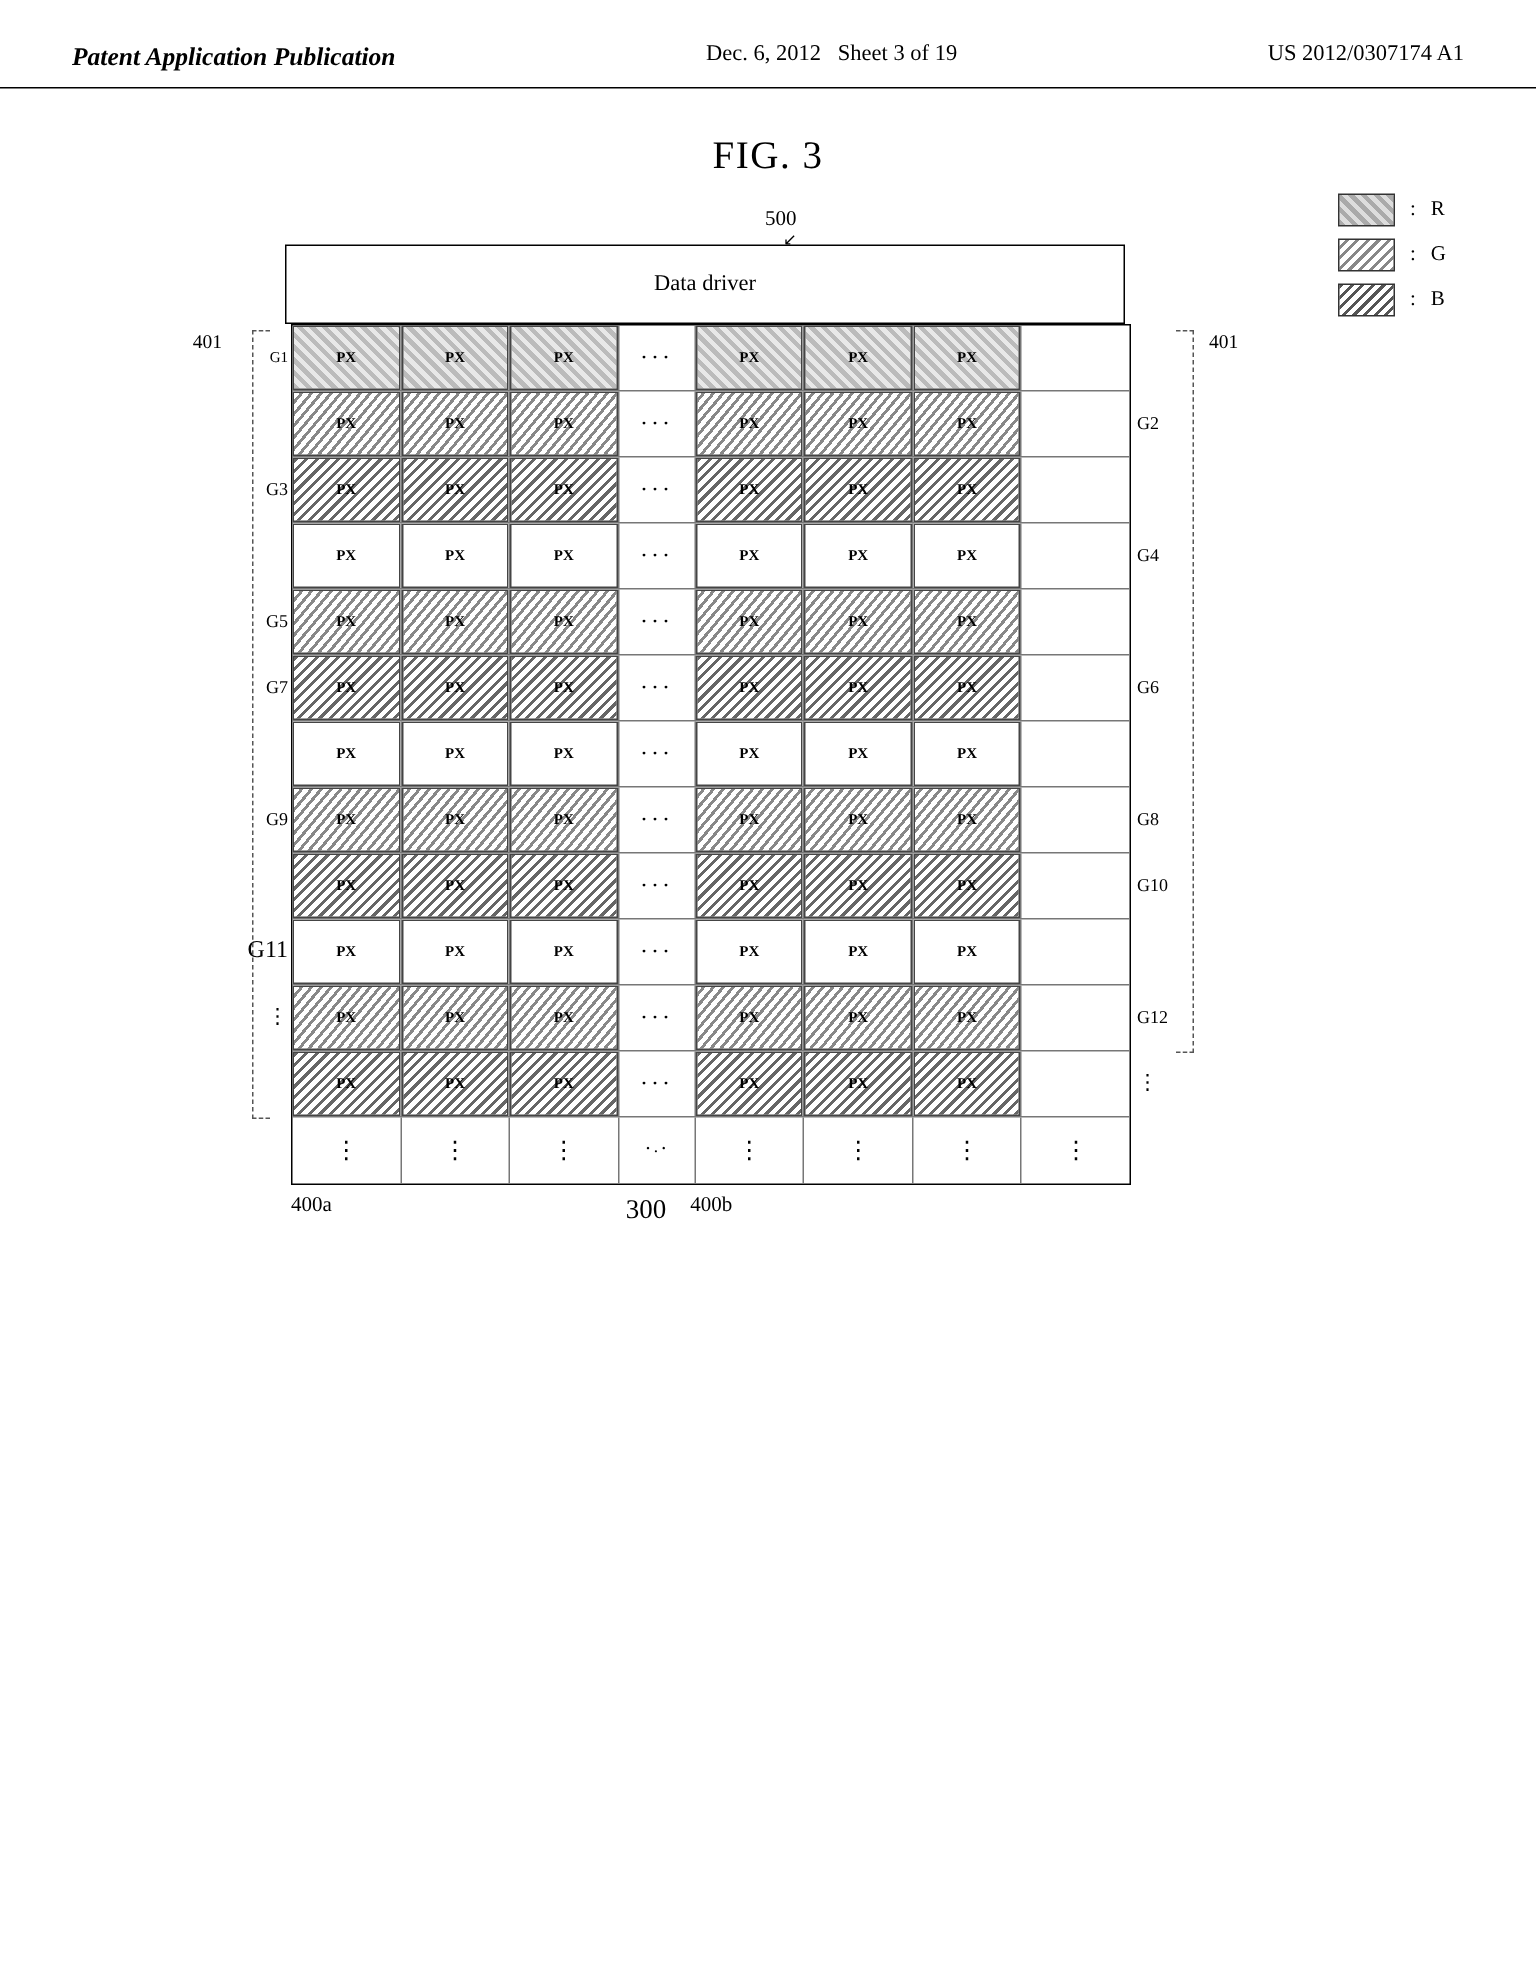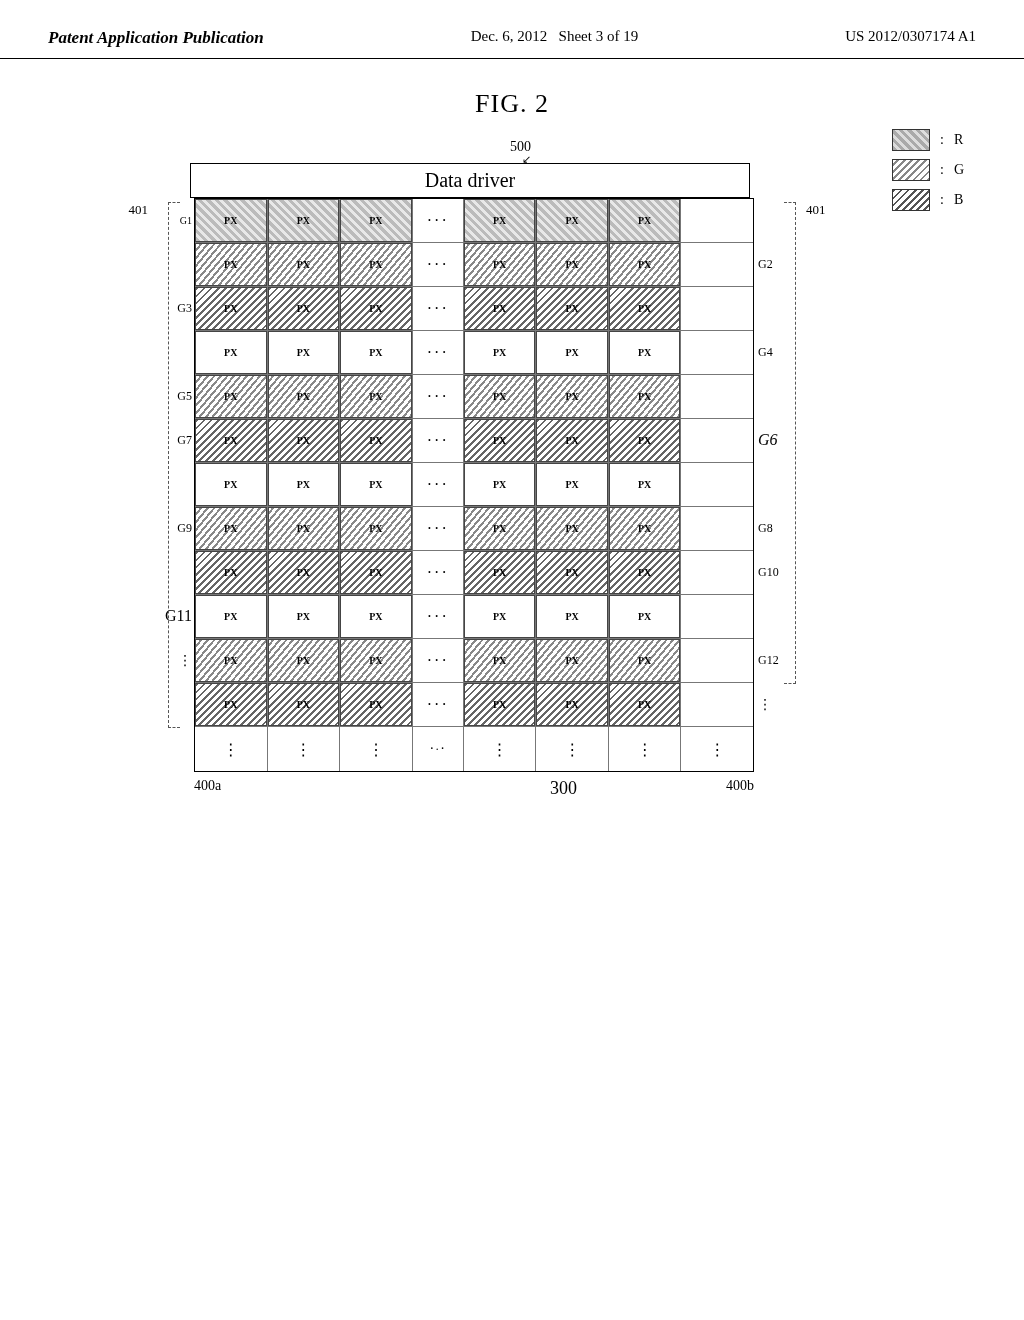--- a/index.html
+++ b/index.html
@@ -94,22 +94,22 @@
     .diagram-container {
       position: relative;
       margin-top: 10px;
       margin-left: 60px;
     }
 
     
     .data-driver-box {
       border: 1.5px solid #000;
       text-align: center;
-      font-size: 20px;
-      padding: 5px 0;
+      font-size: 15px;
+      padding: 17px 0;
       margin-left: 70px;
       width: 560px;
     }
 
     
     .col-headers {
       display: flex;
       margin-left: 70px;
       width: 560px;
       margin-top: 2px;
@@ -227,21 +227,21 @@
   <div class="header-left">Patent Application Publication</div>
   <div class="header-center">
     <span>Dec. 6, 2012</span>&nbsp;&nbsp;
     <span>Sheet 3 of 19</span>
   </div>
   <div class="header-right">US 2012/0307174 A1</div>
 </div>
 
 <div class="main">
 
-  <div class="fig-title">FIG. 2</div>
+  <div class="fig-title">FIG. 3</div>
 
   <div class="legend">
     <div class="legend-item">
       <div class="legend-box legend-box-r"></div>
       <span>:</span>
       <span>R</span>
     </div>
     <div class="legend-item">
       <div class="legend-box legend-box-g"></div>
       <span>:</span>
@@ -730,39 +730,39 @@
       </div>
 
       <div style="display:flex; flex-direction:column; width:50px; padding-left:4px; position:relative;">
 
         <div style="position:absolute; right:8px; top:4px; bottom:88px; width:12px; border-right:1.5px dashed #555; border-top:1.5px dashed #555; border-bottom:1.5px dashed #555;"></div>
         <div style="height:44px;"></div>
         <div style="height:44px; display:flex; align-items:center; font-size:12px;">G2</div>
         <div style="height:44px;"></div>
         <div style="height:44px; display:flex; align-items:center; font-size:12px;">G4</div>
         <div style="height:44px;"></div>
-        <div style="height:44px; display:flex; align-items:center; font-size:16px;font-style:italic;">G6</div>
+        <div style="height:44px; display:flex; align-items:center; font-size:12px;">G6</div>
         <div style="height:44px;"></div>
         <div style="height:44px; display:flex; align-items:center; font-size:12px;">G8</div>
         <div style="height:44px; display:flex; align-items:center; font-size:12px;">G10</div>
         <div style="height:44px;"></div>
         <div style="height:44px; display:flex; align-items:center; font-size:12px;">G12</div>
         <div style="height:44px; display:flex; align-items:center; font-size:14px;">⋮</div>
       </div>
 
       <div style="display:flex; flex-direction:column; align-items:flex-start; width:30px; padding-left:2px; justify-content:flex-start;">
         <span style="font-size:13px; margin-top:4px;">401</span>
       </div>
 
     </div>
 
     <div style="display:flex; margin-left:0px; margin-top:6px; width:100%; position:relative;">
       <div style="width:30px;"></div>
       <div style="width:44px;"></div>
-      <div style="width:560px; display:flex; justify-content:space-between; align-items:flex-start;gap:16px;">
+      <div style="width:560px; display:flex; align-items:flex-start;gap:16px;">
         <span style="font-size:14px;">400a</span>
         <span style="font-size:18px; margin-left: 180px;">300</span>
         <span style="font-size:14px;">400b</span>
       </div>
     </div>
 
   </div>
 
 </div>
 

